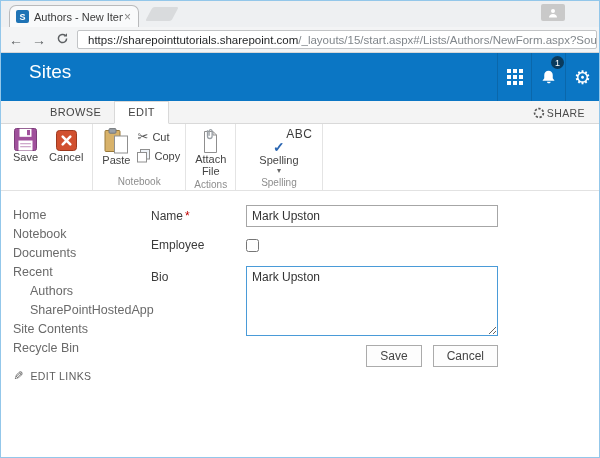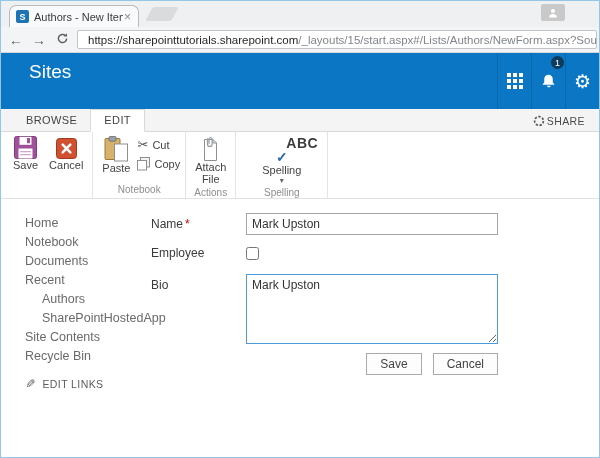--- a/index.html
+++ b/index.html
@@ -27,60 +27,60 @@
              display:flex; align-items:center; padding:0 0 0 7px; gap:7px; flex:none; }
   .nav-ico { font-size:14px; color:#5d6063; width:16px; text-align:center; line-height:1; }
   .omnibox { flex:1; height:19px; background:#fff; border:1px solid #c2c4c6;
              border-radius:2px; display:flex; align-items:center; gap:5px;
              padding:0 5px; overflow:hidden; margin-right:2px; }
   .url { font-size:11.5px; white-space:nowrap; }
   .url .host { color:#1f2123; }
   .url .path { color:#80868b; }
 
   
-  .suitebar { height:56px; background:#0b76c4; display:flex; align-items:stretch;
+  .suitebar { height:48px; background:#0b76c4; display:flex; align-items:stretch;
               color:#fff; flex:none; }
   .suite-title { font-size:19px; padding:8px 0 0 28px; flex:1; font-weight:normal; }
   .suite-cell { width:34px; display:flex; align-items:center; justify-content:center;
                 border-left:1px solid #0a67ab; position:relative; }
   .grid-ico { display:grid; grid-template-columns:repeat(3,4px); gap:2px; }
   .grid-ico i { width:4px; height:4px; background:#fff; display:block; }
   .badge { position:absolute; top:3px; right:1px; background:#0a3a5c; width:13px;
            height:13px; border-radius:50%; font-size:9px; display:flex;
            align-items:center; justify-content:center; color:#fff; }
   .gear-glyph { font-size:19px; color:#fff; line-height:1; }
 
   
   .ribbontabs { height:23px; background:#f4f4f4; border-bottom:1px solid #d9d9d9;
                 display:flex; align-items:flex-end; font-size:11px; color:#444;
-                padding-left:12px; flex:none; position:relative; }
+                padding-left:36px; flex:none; position:relative; }
   .rtab { padding:4px 13px 5px; letter-spacing:.4px; }
   .rtab.active { background:#fff; border:1px solid #d9d9d9; border-bottom:1px solid #fff;
                  margin-bottom:-1px; z-index:1; }
   .share-area { margin-left:auto; display:flex; align-items:center; gap:2px;
                 padding:0 14px 4px 0; color:#4b4b4b; font-size:10.5px; letter-spacing:.4px; }
   .ribbonbody { height:67px; background:#fff; border-bottom:1px solid #e2e2e2;
                 display:flex; padding-left:3px; flex:none; }
   .rgroup { display:flex; flex-direction:column; border-right:1px solid #e4e4e4;
             padding:0 5px; }
   .rgroup-buttons { display:flex; align-items:flex-start; gap:3px; padding-top:3px; flex:1; }
   .rgroup-label { text-align:center; font-size:10px; color:#8d8d8d;
                   padding:1px 0 3px; margin-top:auto; }
   .bigbtn { display:flex; flex-direction:column; align-items:center; gap:1px;
             padding:1px 4px; font-size:11px; color:#444; text-align:center; line-height:1.05; }
   .smallcol { display:flex; flex-direction:column; gap:6px; padding-top:3px; }
   .smallbtn { display:flex; align-items:center; gap:4px; font-size:11px; color:#444; }
   .scissors { font-size:13px; color:#555; line-height:1; }
-  .abc { font-size:14px; font-weight:bold; color:#3c3c3c; letter-spacing:.5px; line-height:1;margin-left:41px; }
+  .abc { font-size:12px; font-weight:normal; color:#3c3c3c; letter-spacing:.5px; line-height:1;margin-left:41px; }
   .check { font-size:14px; font-weight:bold; color:#2c67b2; line-height:.9; }
   .caret { font-size:8px; color:#666; line-height:1; }
 
   
   .content { flex:1; display:flex; background:#fff; overflow:hidden; }
-  .sidebar { width:150px; padding:14px 0 0 24px; font-size:12.5px; color:#6a6a6a; flex:none; }
+  .sidebar { width:150px; padding:14px 0 0 12px; font-size:12.5px; color:#6a6a6a; flex:none; }
   .nav-item { padding:2.5px 0; white-space:nowrap; }
   .nav-item.sub { padding-left:17px; }
   .editlinks { margin-top:13px; display:flex; gap:7px; font-size:10.5px; color:#5d5d5d;
                letter-spacing:.4px; align-items:center; }
   .pencil { font-size:12px; color:#555; transform:scaleX(-1); display:inline-block; line-height:1; }
 
   .formarea { flex:1; padding-top:14px; }
   .frow { display:flex; margin-bottom:7px; }
   .flabel { width:95px; font-size:12px; color:#3b3b3b; padding-top:4px; flex:none; }
   .req { color:#c00000; margin-left:2px; }

